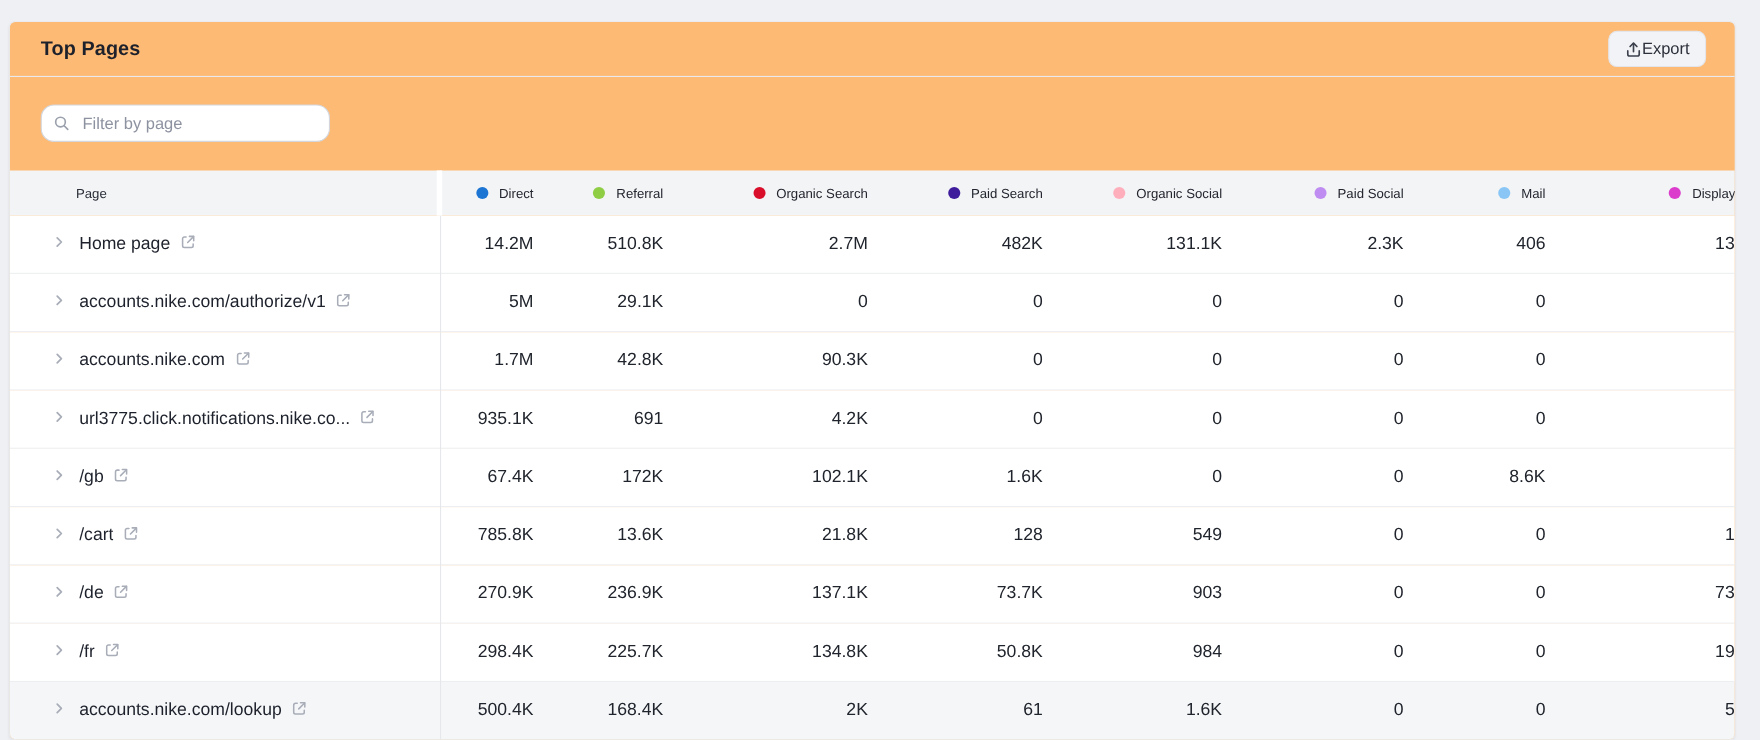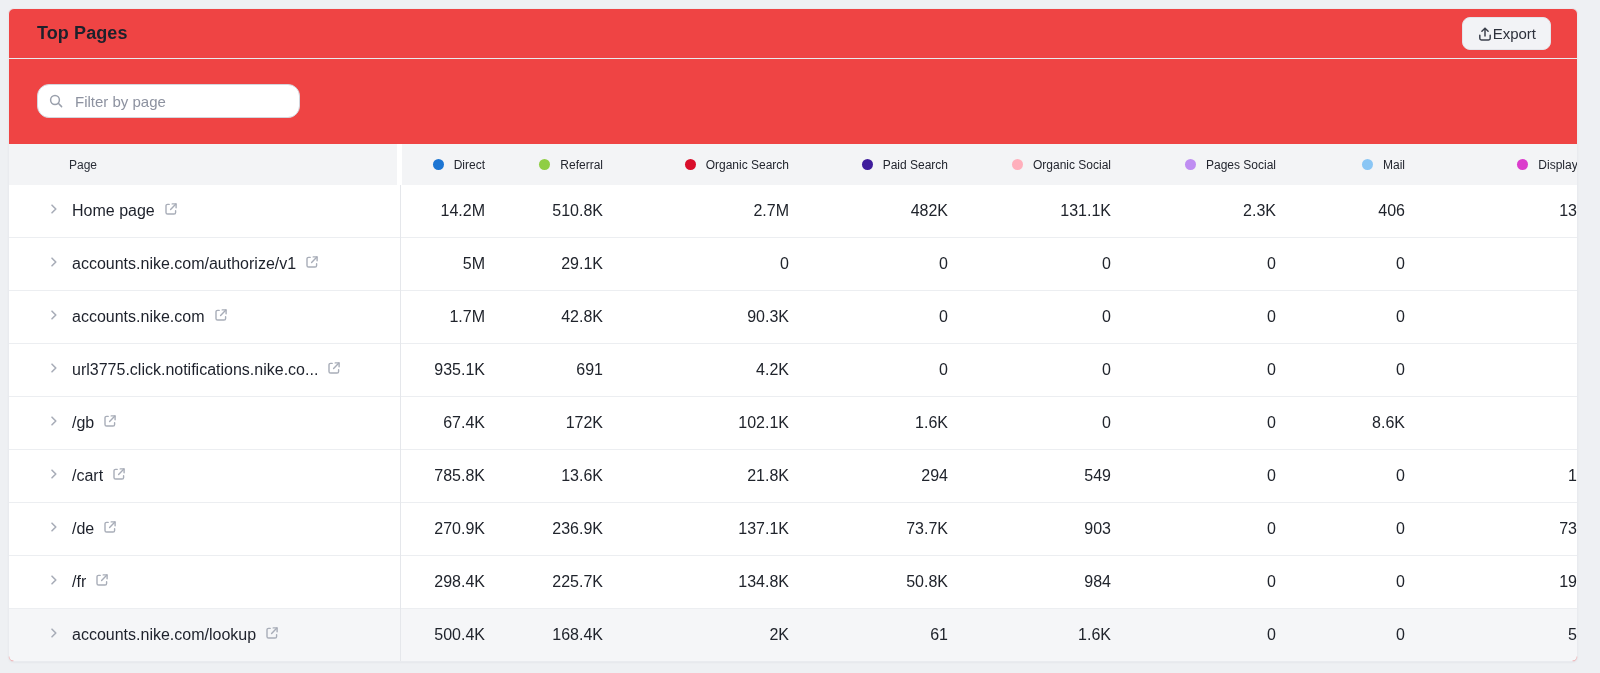--- a/index.html
+++ b/index.html
@@ -4,23 +4,23 @@
 <style>
   * { margin: 0; padding: 0; box-sizing: border-box; }
   html, body { width: 1600px; height: 673px; overflow: hidden; }
   body {
     background: #eef0f3;
     font-family: "Liberation Sans", sans-serif;
     color: #1e222c;
   }
   .card {
     position: absolute;
-    left: 8px; top: 8px;
+    left: 8px; top: 19px;
     width: 1570px; height: 654px;
-    background: #ef4444;
+    background: #fdba74;
     border: 1px solid #e9ebef;
     border-radius: 6px;
     overflow: hidden;
     box-shadow: 0 1px 2px rgba(30,34,44,0.04);
   }
   
   .card-header {
     height: 50px;
     display: flex;
     align-items: center;
@@ -200,21 +200,21 @@
         <div class="th">
     <span class="channel-dot" style="background: rgb(62, 28, 156);"></span>
     <span>Paid Search</span>
   </div>
         <div class="th">
     <span class="channel-dot" style="background: rgb(255, 175, 188);"></span>
     <span>Organic Social</span>
   </div>
         <div class="th">
     <span class="channel-dot" style="background: rgb(191, 141, 242);"></span>
-    <span>Pages Social</span>
+    <span>Paid Social</span>
   </div>
         <div class="th">
     <span class="channel-dot" style="background: rgb(138, 198, 245);"></span>
     <span>Mail</span>
   </div>
         <div class="th">
     <span class="channel-dot" style="background: rgb(219, 60, 204);"></span>
     <span>Display Ads</span>
   </div>
       </div>
@@ -355,21 +355,21 @@
         <svg width="16" height="16" viewBox="0 0 16 16" fill="none">
           <path d="M6.2 3.4H4.6C3.7 3.4 3 4.1 3 5v6.4c0 .9.7 1.6 1.6 1.6H11c.9 0 1.6-.7 1.6-1.6V9.8" stroke="#a8adb8" stroke-width="1.4" stroke-linecap="round"></path>
           <path d="M9.2 2.9h3.9v3.9" stroke="#a8adb8" stroke-width="1.4" stroke-linecap="round" stroke-linejoin="round"></path>
           <path d="M12.9 3.1 7.6 8.4" stroke="#a8adb8" stroke-width="1.4" stroke-linecap="round"></path>
         </svg>
       </span>
     </div>
   <div class="td val">785.8K</div>
           <div class="td val">13.6K</div>
           <div class="td val">21.8K</div>
-          <div class="td val">294</div>
+          <div class="td val">128</div>
           <div class="td val">549</div>
           <div class="td val">0</div>
           <div class="td val">0</div>
           <div class="td val">1.4K</div>
         </div>
         <div class="row">
     <div class="page-cell">
       <span class="chevron">
         <svg width="16" height="16" viewBox="0 0 16 16" fill="none">
           <path d="M6 4.2 9.8 8 6 11.8" stroke="#a8adb8" stroke-width="1.6" stroke-linecap="round" stroke-linejoin="round"></path>

